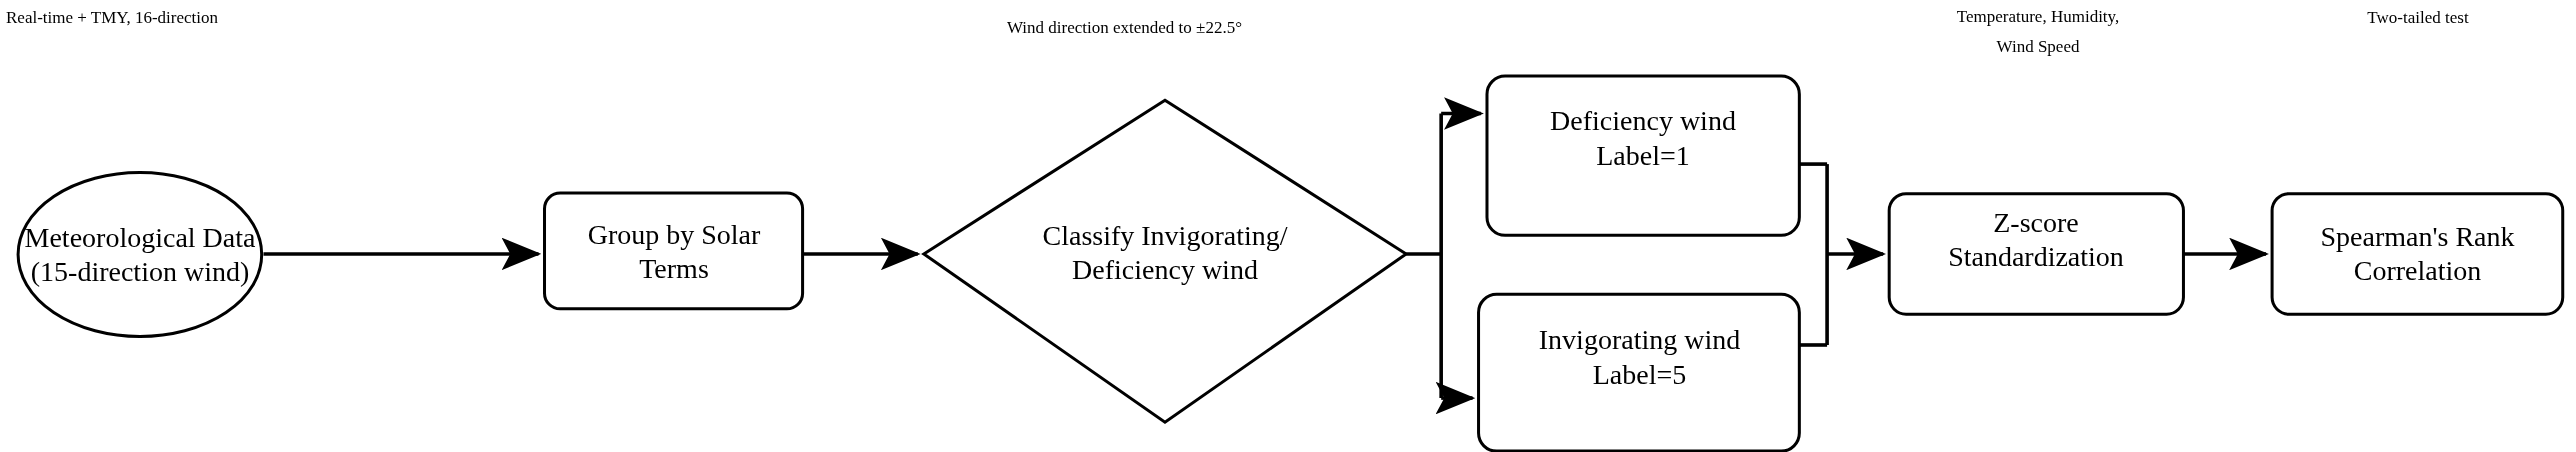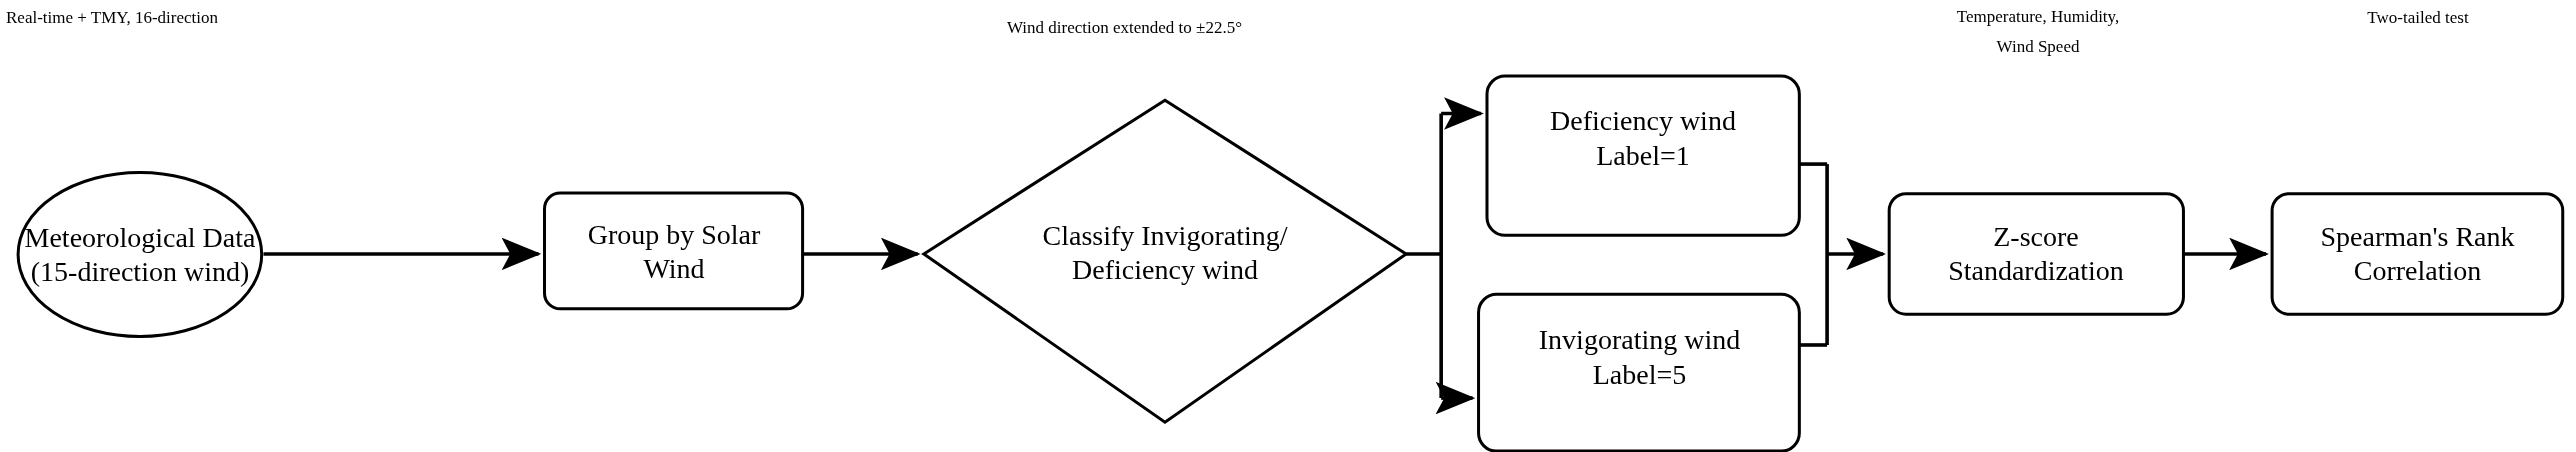--- a/index.html
+++ b/index.html
@@ -93,39 +93,39 @@
     <line x1="3621" y1="421" x2="3758" y2="421" stroke="#000000" stroke-width="6" marker-end="url(#arrowhead)"></line>
   </svg>
 
   <div class="node-text t46" style="left:18px; top:199px; width:244px; height:112px;text-align:right;">
     <span>Meteorological Data</span>
     <span>(15-direction wind)</span>
   </div>
 
   <div class="node-text t46" style="left:545px; top:199px; width:258px; height:106px;text-align:right;">
     <span>Group by Solar</span>
-    <span>Wind</span>
+    <span>Terms</span>
   </div>
 
   <div class="node-text t46" style="left:948px; top:200px; width:434px; height:106px;">
     <span>Classify Invigorating/</span>
     <span>Deficiency wind</span>
   </div>
 
   <div class="node-text t46" style="left:1487px; top:84px; width:312px; height:109px;">
     <span>Deficiency wind</span>
     <span>Label=1</span>
   </div>
 
   <div class="node-text t46" style="left:1479px; top:303px; width:321px; height:109px;">
     <span>Invigorating wind</span>
     <span>Label=5</span>
   </div>
 
-  <div class="node-text t46" style="left:1889px; top:199px; width:294px; height:110px;">
+  <div class="node-text t46" style="left:1889px; top:185px; width:294px; height:110px;">
     <span>Z-score</span>
     <span>Standardization</span>
   </div>
 
   <div class="node-text t46" style="left:2272px; top:199px; width:291px; height:110px;">
     <span>Spearman's Rank</span>
     <span>Correlation</span>
   </div>
 
   <div class="annot t42" style="left:6px; top:8.4px; width:338px; text-align:left;">Real-time + TMY, 16-direction</div>

